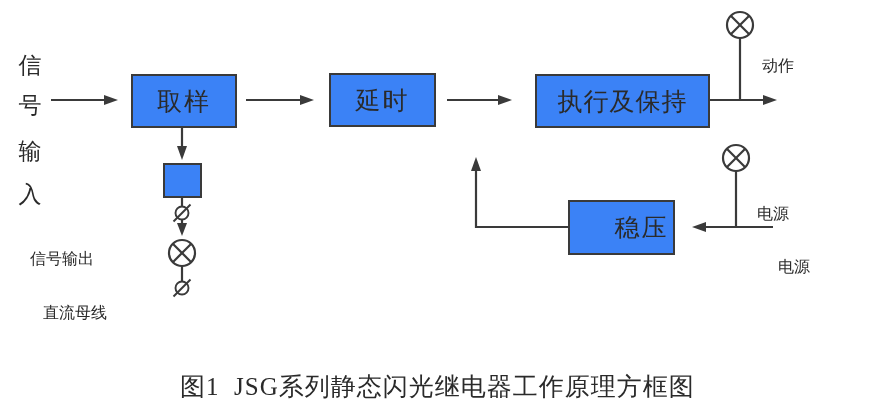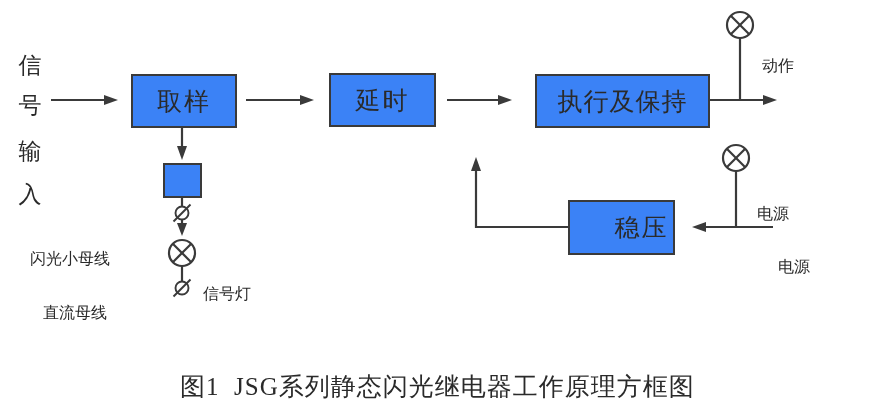--- a/index.html
+++ b/index.html
@@ -109,19 +109,18 @@
 
   <div class="block block-sampling">取样</div>
   <div class="block block-delay">延时</div>
   <div class="block block-execute">执行及保持</div>
   <div class="block block-regulator">稳压</div>
   <div class="block block-switch"></div>
 
   <div class="lbl" style="left:762px;top:13px">动作</div>
   <div class="lbl" style="left:757px;top:161px">电源</div>
   <div class="lbl" style="left:778px;top:214px">电源</div>
-  <div class="lbl" style="left:203px;top:241px">信号灯</div>
-  <div class="lbl" style="left:30px;top:206px">闪光小母线</div>
+  <div class="lbl" style="left:30px;top:206px">信号输出</div>
   <div class="lbl" style="left:43px;top:260px">直流母线</div>
 
   <div class="caption">图1  JSG系列静态闪光继电器工作原理方框图</div>
 
 </div>
 
 </body></html>

